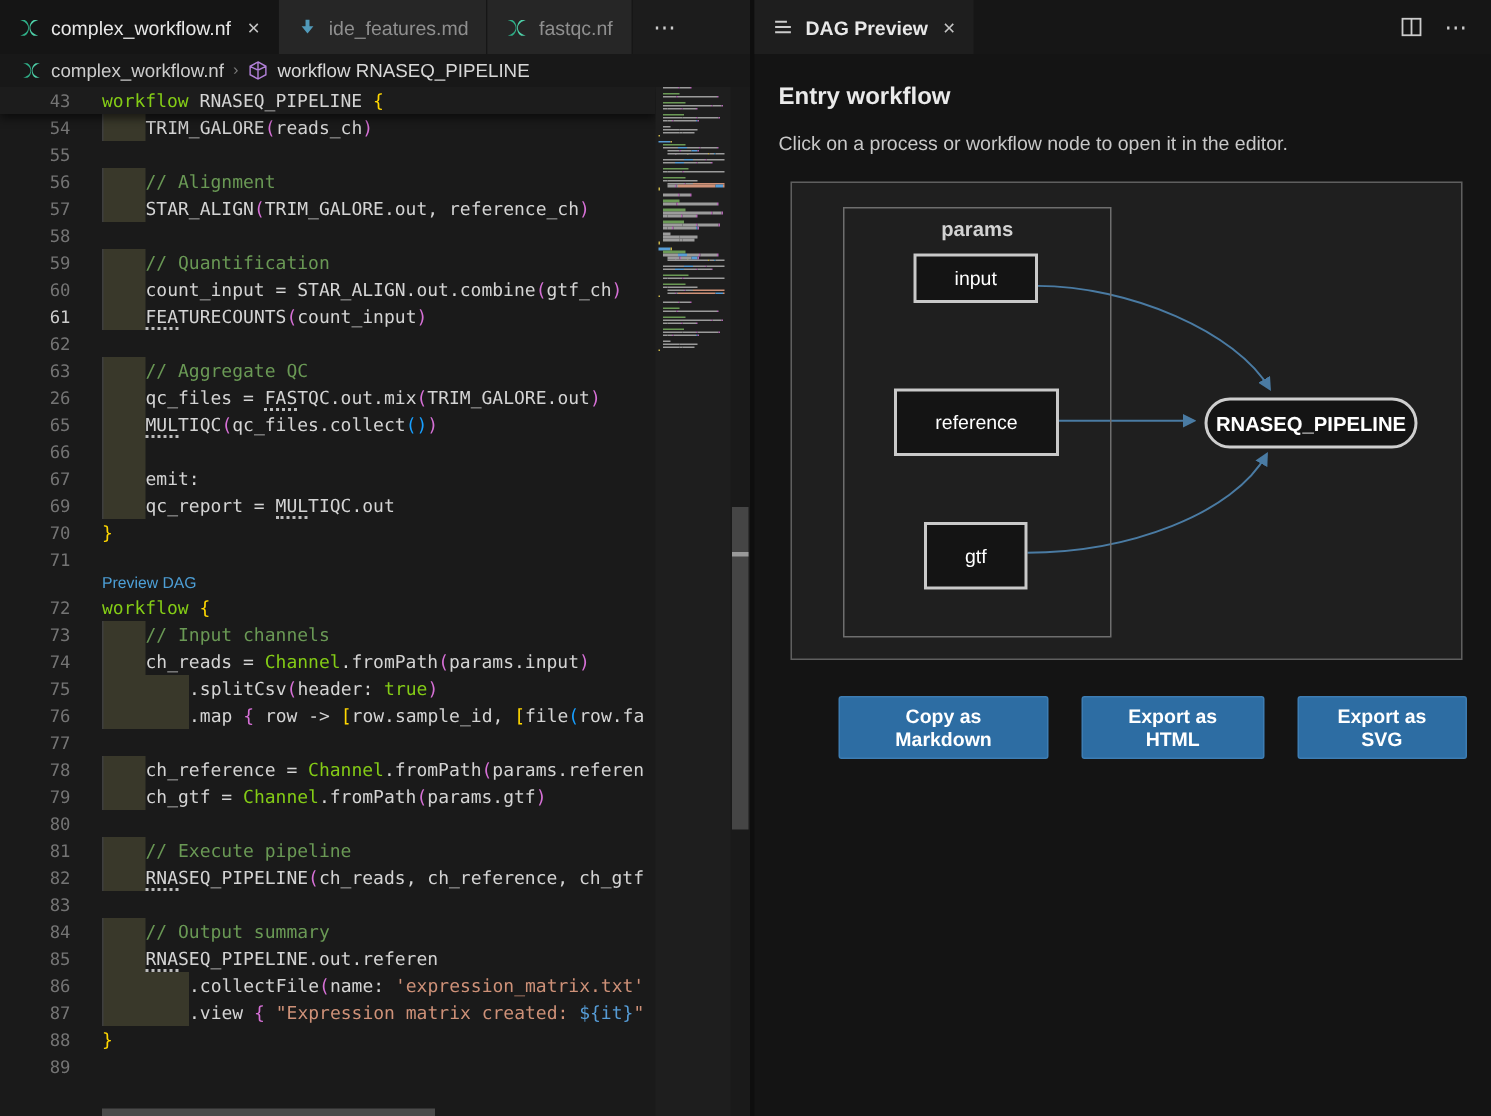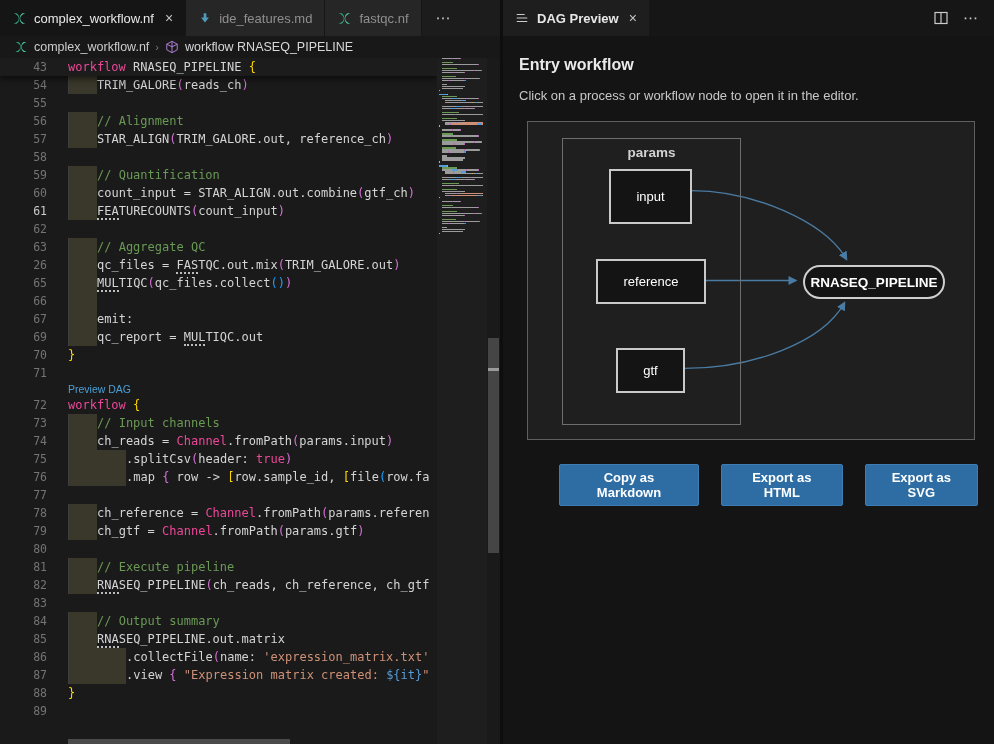--- a/index.html
+++ b/index.html
@@ -27,21 +27,21 @@
   .crow { display:flex; height:18px; line-height:18px; font-family:"DejaVu Sans Mono", monospace; font-size:12px; white-space:pre; }
   .crow .ln { width:68px; flex:none; text-align:right; padding-right:21px; color:#747474; font-size:11.5px; }
   .crow .ln.cur { color:#cccccc; }
   .band { flex:none; background:#39382a; border-left:1px solid #3e3e3e; height:18px; }
   .band.w1 { width:29px; } .band.w2 { width:58px; }
   .codetext { white-space:pre; }
 
   .sticky { position:absolute; top:0; left:0; right:0; background:#1c1c1c; z-index:5; box-shadow:0 3px 6px rgba(0,0,0,.55); }
   .rows { position:absolute; top:18px; left:0; right:0; }
 
-  .kw { color:#ec4899;text-align:center; } .plain { color:#d4d4d4; } .cmt { color:#6a9955; }
+  .kw { color:#84cc16;text-align:center; } .plain { color:#d4d4d4; } .cmt { color:#6a9955; }
   .str { color:#ce9178; } .b1 { color:#ffd700; } .b2 { color:#d670d6; }
   .b3 { color:#179fff; } .interp { color:#569cd6; }
   .hint { border-bottom:2px dotted #bdbdbd; }
   .lensrow { height:14px; line-height:14px; font-size:10.5px; color:#4d9fd6; padding-left:68px; font-family:"Liberation Sans",sans-serif; cursor:pointer; }
 
   .minimap { position:absolute; top:0; left:437px; width:50px; bottom:0; background:#1e1e1e; cursor:pointer; }
   .mm-line { height:1.4px; margin-bottom:0.6px; display:flex; }
   .mm-seg { height:1.4px; display:inline-block; }
 
   .vscroll { position:absolute; top:0; left:487px; width:13px; bottom:0; }
@@ -59,21 +59,21 @@
 
   .panel-body { padding:16px; }
   .panel-title { font-size:16px; font-weight:700; color:#eaeaea; margin-top:4px; }
   .panel-hint { font-size:13px; color:#c8c8c8; margin-top:14px; }
 
   .diagram { position:relative; margin-top:18px; margin-left:8px; width:448px; height:319px; background:#1f1f1f; border:1px solid #5f5f5f; }
   .edges { position:absolute; inset:0; width:100%; height:100%; }
   .params-group { position:absolute; left:34px; top:16px; width:179px; height:287px; border:1px solid #6e6e6e; }
   .group-label { position:absolute; top:6px; left:0; right:0; text-align:center; color:#d2d2d2; font-size:13.5px; font-weight:700; }
   .dnode { position:absolute; background:#141414; border:2px solid #c9c9c9; color:#ffffff; font-size:13px; display:flex; align-items:center; justify-content:center; cursor:pointer; }
-  .dnode.input { left:81px; top:47px; width:83px; height:55px; }
+  .dnode.input { left:81px; top:47px; width:83px; height:33px; }
   .dnode.reference { left:68px; top:137px; width:110px; height:45px; }
   .dnode.gtf { left:88px; top:226px; width:69px; height:45px; }
   .stadium { position:absolute; left:275px; top:143px; width:142px; height:34px; background:#141414; border:2.5px solid #cecece; border-radius:17px; color:#ffffff; font-size:13.5px; font-weight:600; display:flex; align-items:center; justify-content:center; cursor:pointer; }
 
   .btn-row { display:flex; gap:22px; margin-top:24px; margin-left:40px; }
   .btn { background:#2d6da3; border:1px solid #3d7db3; color:#ffffff; font-size:13px; font-weight:700; padding:5px 13px; border-radius:2px; font-family:"Liberation Sans",sans-serif; cursor:pointer; }
 
   .icon-svg { display:block; }
 </style>
 </head>
@@ -148,21 +148,21 @@
             <div class="crow"><span class="ln">75</span><span class="band w2"></span><span class="codetext"><span class="plain">.splitCsv</span><span class="b2">(</span><span class="plain">header: </span><span class="kw">true</span><span class="b2">)</span></span></div>
             <div class="crow"><span class="ln">76</span><span class="band w2"></span><span class="codetext"><span class="plain">.map </span><span class="b2">{</span><span class="plain"> row -&gt; </span><span class="b1">[</span><span class="plain">row.sample_id, </span><span class="b1">[</span><span class="plain">file</span><span class="b3">(</span><span class="plain">row.fa</span></span></div>
             <div class="crow"><span class="ln">77</span><span class="codetext"></span></div>
             <div class="crow"><span class="ln">78</span><span class="band w1"></span><span class="codetext"><span class="plain">ch_reference = </span><span class="kw">Channel</span><span class="plain">.fromPath</span><span class="b2">(</span><span class="plain">params.referen</span></span></div>
             <div class="crow"><span class="ln">79</span><span class="band w1"></span><span class="codetext"><span class="plain">ch_gtf = </span><span class="kw">Channel</span><span class="plain">.fromPath</span><span class="b2">(</span><span class="plain">params.gtf</span><span class="b2">)</span></span></div>
             <div class="crow"><span class="ln">80</span><span class="codetext"></span></div>
             <div class="crow"><span class="ln">81</span><span class="band w1"></span><span class="codetext"><span class="cmt">// Execute pipeline</span></span></div>
             <div class="crow"><span class="ln">82</span><span class="band w1"></span><span class="codetext"><span class="plain hint">RNA</span><span class="plain">SEQ_PIPELINE</span><span class="b2">(</span><span class="plain">ch_reads, ch_reference, ch_gtf</span></span></div>
             <div class="crow"><span class="ln">83</span><span class="codetext"></span></div>
             <div class="crow"><span class="ln">84</span><span class="band w1"></span><span class="codetext"><span class="cmt">// Output summary</span></span></div>
-            <div class="crow"><span class="ln">85</span><span class="band w1"></span><span class="codetext"><span class="plain hint">RNA</span><span class="plain">SEQ_PIPELINE.out.matrix</span></span></div>
+            <div class="crow"><span class="ln">85</span><span class="band w1"></span><span class="codetext"><span class="plain hint">RNA</span><span class="plain">SEQ_PIPELINE.out.referen</span></span></div>
             <div class="crow"><span class="ln">86</span><span class="band w2"></span><span class="codetext"><span class="plain">.collectFile</span><span class="b2">(</span><span class="plain">name: </span><span class="str">'expression_matrix.txt'</span></span></div>
             <div class="crow"><span class="ln">87</span><span class="band w2"></span><span class="codetext"><span class="plain">.view </span><span class="b2">{</span><span class="plain"> </span><span class="str">"Expression matrix created: </span><span class="interp">${it}</span><span class="str">"</span></span></div>
             <div class="crow"><span class="ln">88</span><span class="codetext"><span class="b1">}</span></span></div>
             <div class="crow"><span class="ln">89</span><span class="codetext"></span></div>
           </div>
         <div class="sticky" id="sticky-row">
             <div class="crow"><span class="ln">43</span><span class="codetext"><span class="kw">workflow </span><span class="plain">RNASEQ_PIPELINE </span><span class="b1">{</span></span></div>
           </div>
       </div>
       <div class="minimap" id="minimap">

